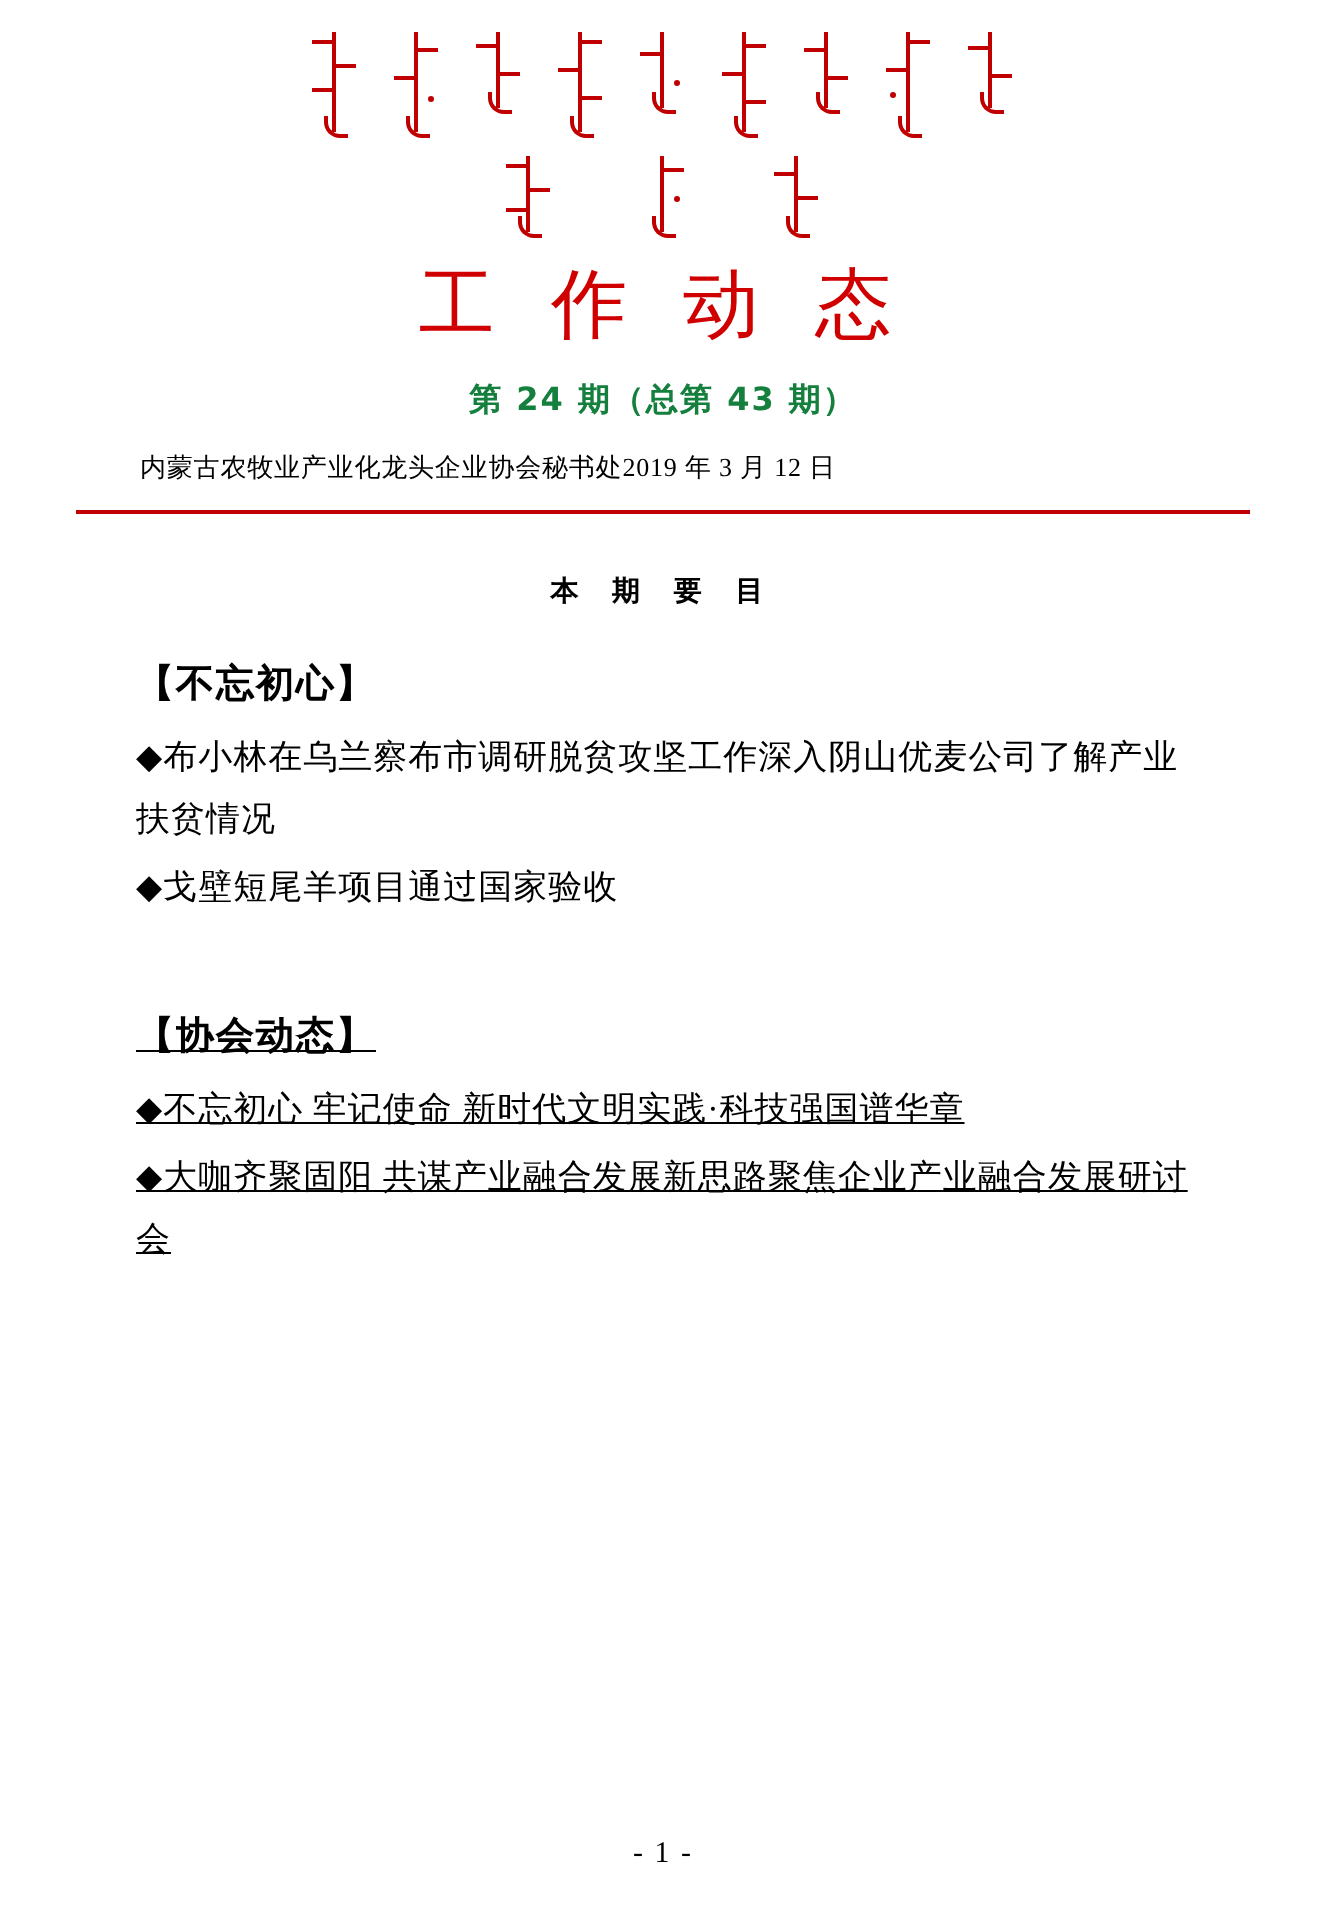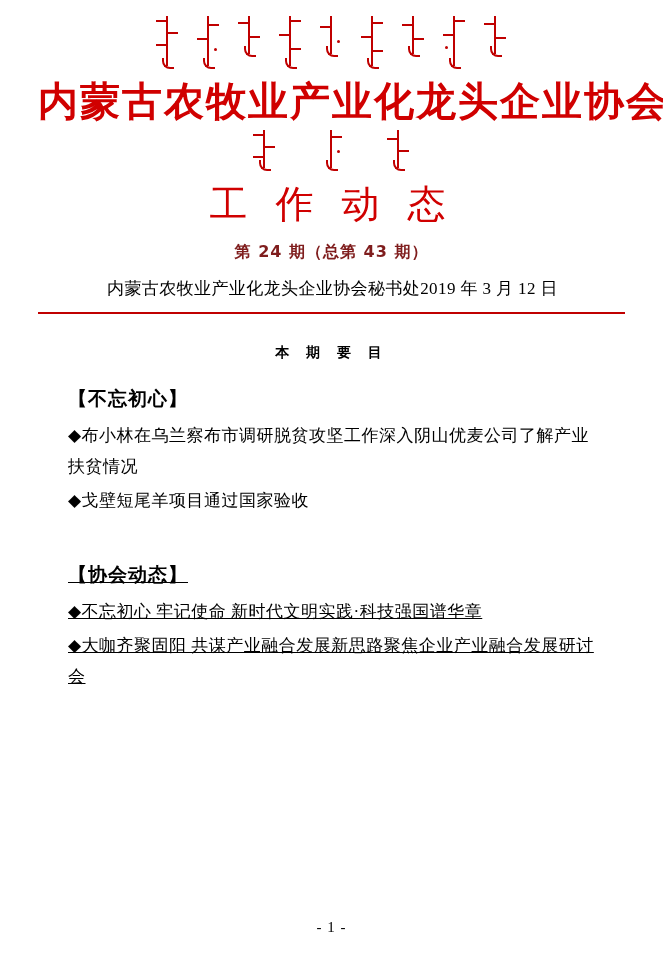--- a/index.html
+++ b/index.html
@@ -101,28 +101,28 @@
     color: #d00000;
     line-height: 1.1;
   }
   .issue-line {
     margin-top: 16px;
     text-align: center;
     font-family: "DejaVu Sans", "Liberation Sans", sans-serif;
     font-weight: bold;
     font-size: 16px;
     letter-spacing: 1px;
-    color: #7f1d1d;
+    color: #15803d;
   }
   .imprint {
     margin-top: 14px;
     display: flex;
-    justify-content: center;
+    justify-content: flex-start;
     align-items: baseline;
-    font-size: 17px;
+    font-size: 13px;
     padding: 0 30px 0 32px;
     color: #000;
   }
   .imprint .left { letter-spacing: 0.4px; }
   .imprint .right { letter-spacing: 0.4px; }
 
   .rule {
     margin-top: 12px;
     height: 2px;
     background: #c00000;
@@ -237,21 +237,20 @@
           <span class="hook"></span>
         </span>
       <span class="mg short">
           <span class="stem"></span>
           <span class="tick l" style="top:9px"></span>
           <span class="tick r" style="top:23px"></span>
           <span class="hook"></span>
         </span>
     </div>
 
-    <div class="title-cn">内蒙古农牧业产业化龙头企业协会</div>
 
     <div class="mongolian-row second">
       <span class="mg short">
           <span class="stem"></span>
           <span class="tick l" style="top:6px"></span>
           <span class="tick r" style="top:18px"></span>
           <span class="tick l" style="top:28px"></span>
           <span class="hook"></span>
         </span>
       <span class="mg short">

